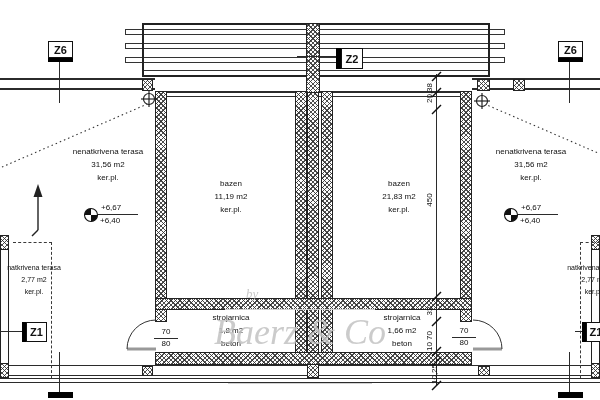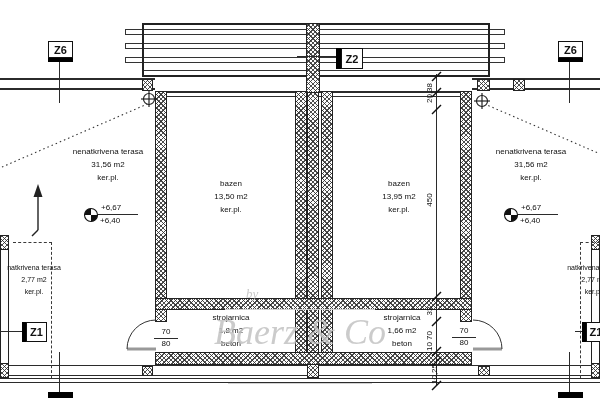--- a/index.html
+++ b/index.html
@@ -161,26 +161,26 @@
     <div>31,56 m2</div>
     <div>ker.pl.</div>
   </div>
   <div class="room" style="left:531px;top:145px;">
     <div>nenatkrivena terasa</div>
     <div>31,56 m2</div>
     <div>ker.pl.</div>
   </div>
   <div class="room" style="left:231px;top:177px;">
     <div>bazen</div>
-    <div>13,50 m2</div>
+    <div>11,19 m2</div>
     <div>ker.pl.</div>
   </div>
   <div class="room" style="left:399px;top:177px;">
     <div>bazen</div>
-    <div>13,95 m2</div>
+    <div>21,83 m2</div>
     <div>ker.pl.</div>
   </div>
   <div class="room" style="left:231px;top:311px;">
     <div>strojarnica</div>
     <div>1,8 m2</div>
     <div>beton</div>
   </div>
   <div class="room" style="left:402px;top:311px;">
     <div>strojarnica</div>
     <div>1,66 m2</div>

